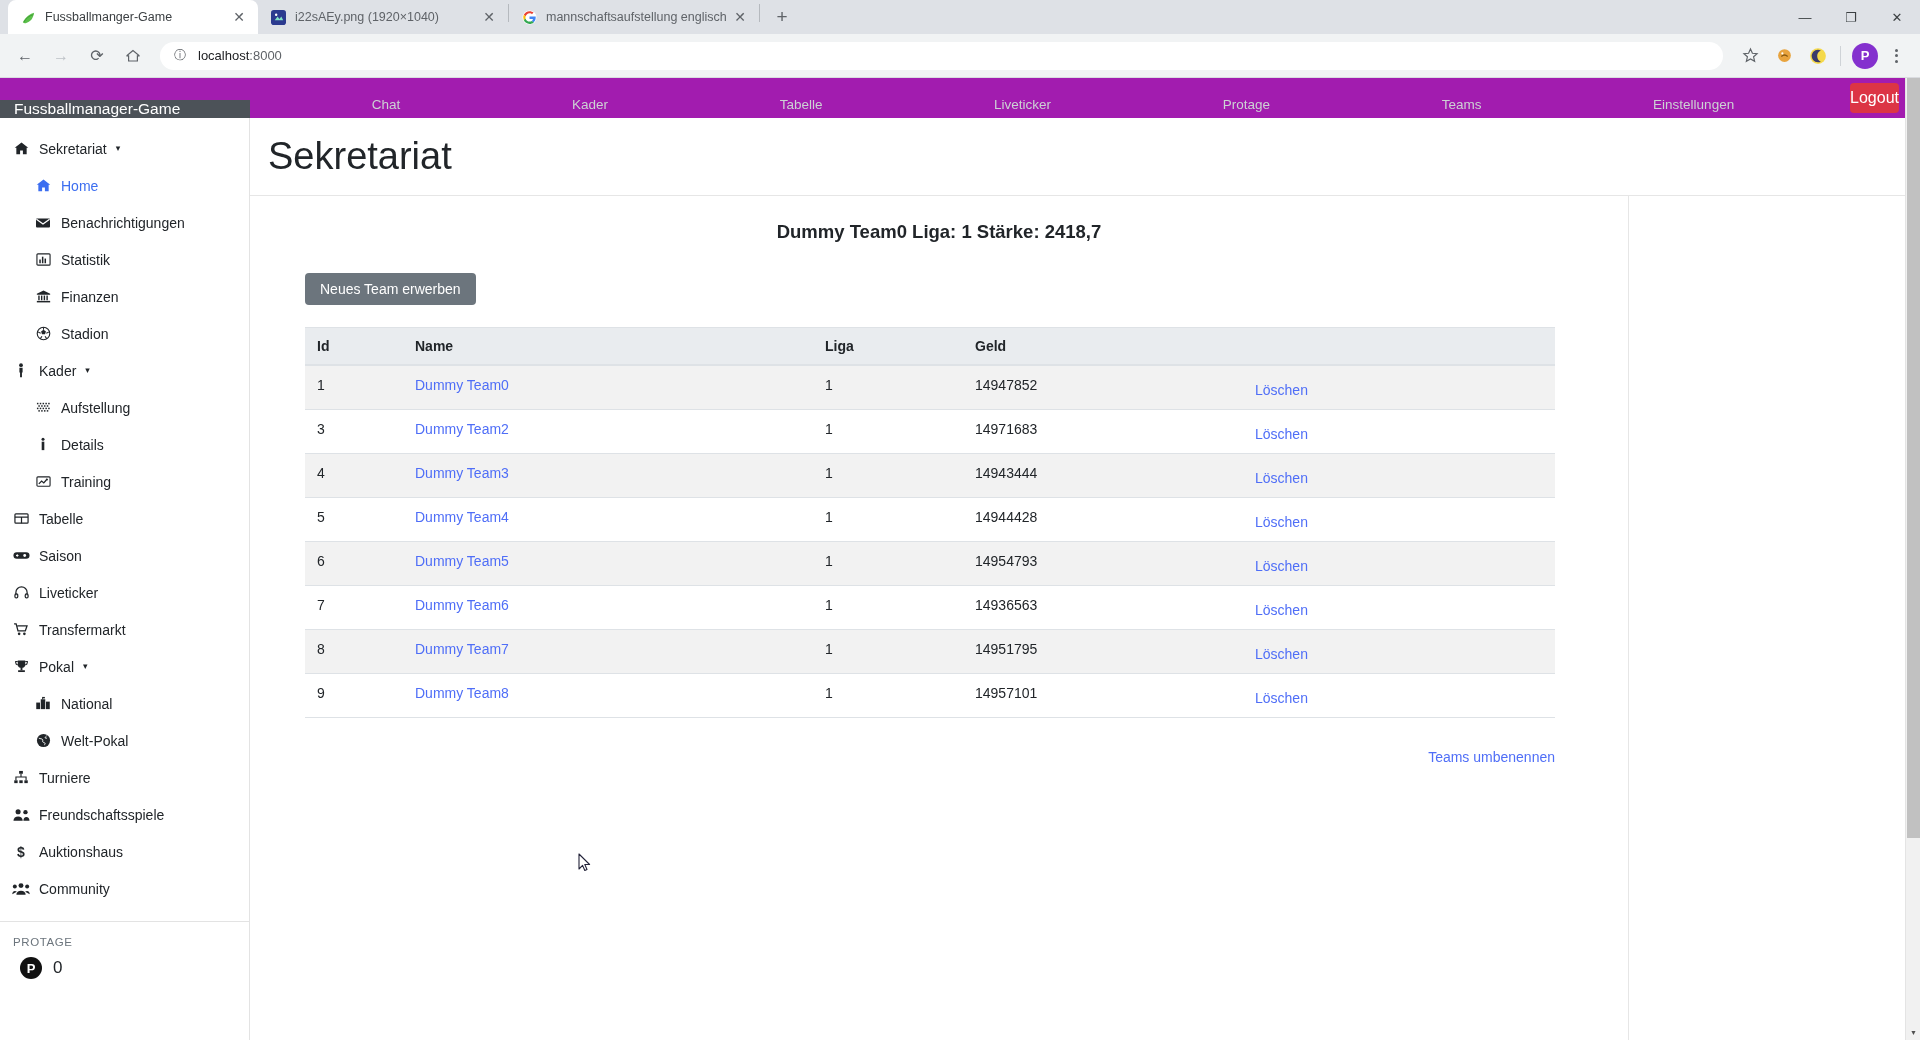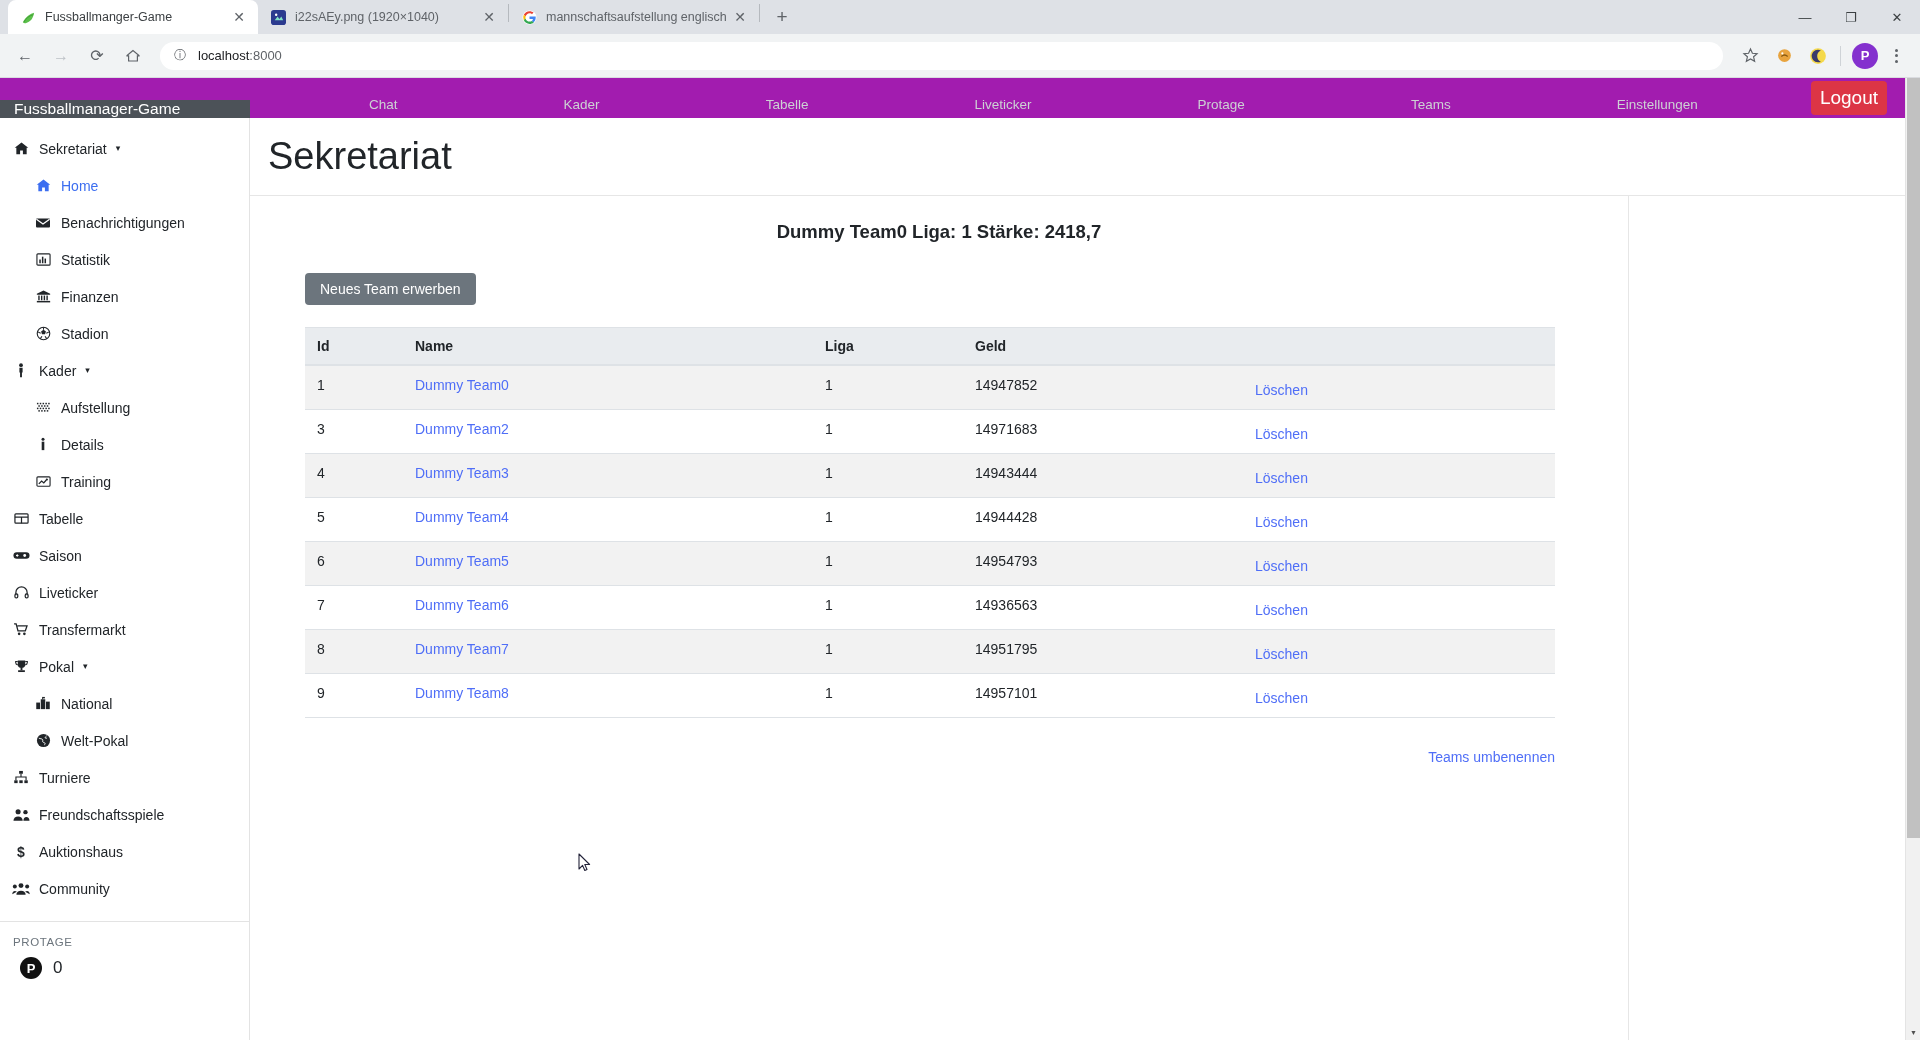--- a/index.html
+++ b/index.html
@@ -201,24 +201,24 @@
   }
   .navlink {
     color: #cdd1d4;
     font-size: 13.5px;
     padding: 6px 8px;
     white-space: nowrap;
   }
   .logout-btn {
     background: #dc3545;
     color: #ffffff;
-    font-size: 19px;
-    padding: 6px 9px;
+    font-size: 16px;
+    padding: 6px 0;
     border-radius: 4px;
-    margin: 0 18px 0 14px;
+    margin: 0 6px 0 14px;
     align-self: center;
     white-space: nowrap;
   }
 
   
   .body-row { display: flex; height: 922px; }
 
   
   .sidebar {
     width: 250px;

